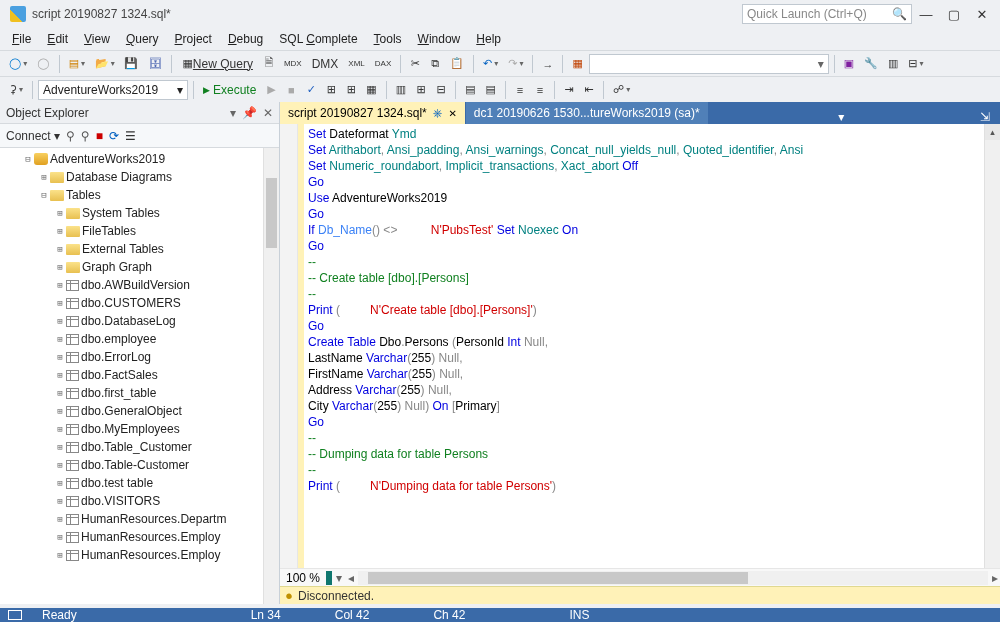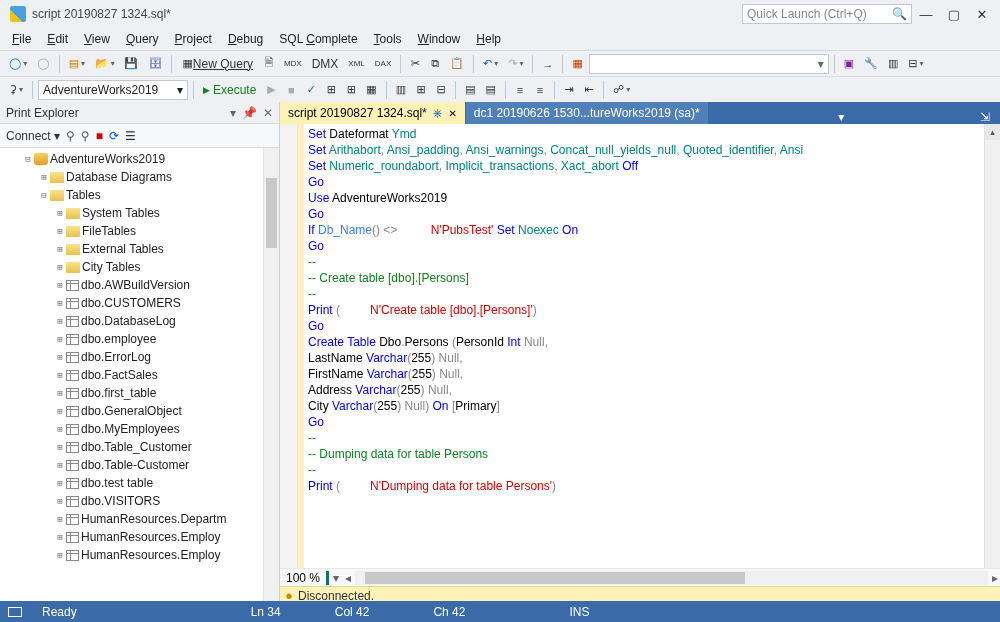--- a/index.html
+++ b/index.html
@@ -60,28 +60,28 @@
 .code { flex:1; overflow:hidden; font-family: Consolas, monospace; font-size:12.5px; line-height:16px; padding: 2px 4px; white-space:pre; position:relative; }
 .code .kw { color:#0000e0; }
 .code .id { color:#008080; }
 .code .fn { color:#3b82f6; }
 .code .str { color:#d00000;padding-left:30px; }
 .code .gr { color:#888; }
 .code .green { color:#108020; }
 .code .rightbar { position:absolute; right:0; top:0; width:16px; height:100%; background:#f0f0f0; border-left:1px solid #e0e0e0; }
 .code .rightbar .up { position:absolute; top:0; left:0; right:0; height:16px; color:#555; text-align:center; font-size:9px; background:#e8e8e8;}
 .botscroll { height:18px; display:flex; align-items:center; background:#f8f8f8; border-top:1px solid #e6e6e6; font-size:11px;}
-.botscroll .zoom { padding:0 6px; border-right:3px solid #0f766e; }
+.botscroll .zoom { padding:0 6px; border-right:6px solid #0f766e; }
 .botscroll .sb { flex:1; height:14px; background:#f0f0f0; margin:0 2px; position:relative;}
 .botscroll .sb .th { position:absolute; left:10px; top:1px; height:12px; width:380px; background:#c8c8c8;}
 .discon { height:18px; background:#fff2b8; border-top:1px solid #e0d890; display:flex; align-items:center; padding:0 6px; gap:4px; color:#333; font-size:11px;}
 .discon .d-ic::before { content:"⏺"; color:#c09000; margin-right:2px;}
 
 
-.status { position:absolute; bottom:0; left:0; right:0; height:21px; background:#3a6aa8; color:#fff; display:flex; align-items:center; font-size:11px; }
+.status { position:absolute; bottom:0; left:0; right:0; height:14px; background:#3a6aa8; color:#fff; display:flex; align-items:center; font-size:11px; }
 .status .cell { padding: 0 12px; }
 .status .rect { width:14px; height:10px; border:1px solid #fff; margin: 0 8px; }
 </style>
 </head>
 <body>
 
 <div class="titlebar">
   <div class="ico"></div>
   <div class="ttl">script 20190827 1324.sql*</div>
   <div class="gap"></div>
@@ -169,21 +169,21 @@
   <div class="tbtn">⇥</div>
   <div class="tbtn">⇤</div>
   <div class="tsep"></div>
   <div class="tbtn dd">☍</div>
 </div>
 
 <div class="mainrow">
 
   <div class="explorer">
     <div class="hdr">
-      <span>Print Explorer</span>
+      <span>Object Explorer</span>
       <span class="ctrls">
         <span>▾</span>
         <span>📌</span>
         <span>✕</span>
       </span>
     </div>
     <div class="connect">
       <span><span>Connect</span> ▾</span>
       <span style="color:#555">⚲</span>
       <span style="color:#555">⚲</span>
@@ -219,21 +219,21 @@
             <span class="lbl">FileTables</span>
           </div>
           <div class="node" style="padding-left: 54px;">
             <span class="exp">⊞</span>
             <span class="ic folder"></span>
             <span class="lbl">External Tables</span>
           </div>
           <div class="node" style="padding-left: 54px;">
             <span class="exp">⊞</span>
             <span class="ic folder"></span>
-            <span class="lbl">City Tables</span>
+            <span class="lbl">Graph Graph</span>
           </div>
           <div class="node" style="padding-left: 54px;">
             <span class="exp">⊞</span>
             <span class="ic table"></span>
             <span class="lbl">dbo.AWBuildVersion</span>
           </div>
           <div class="node" style="padding-left: 54px;">
             <span class="exp">⊞</span>
             <span class="ic table"></span>
             <span class="lbl">dbo.CUSTOMERS</span>

